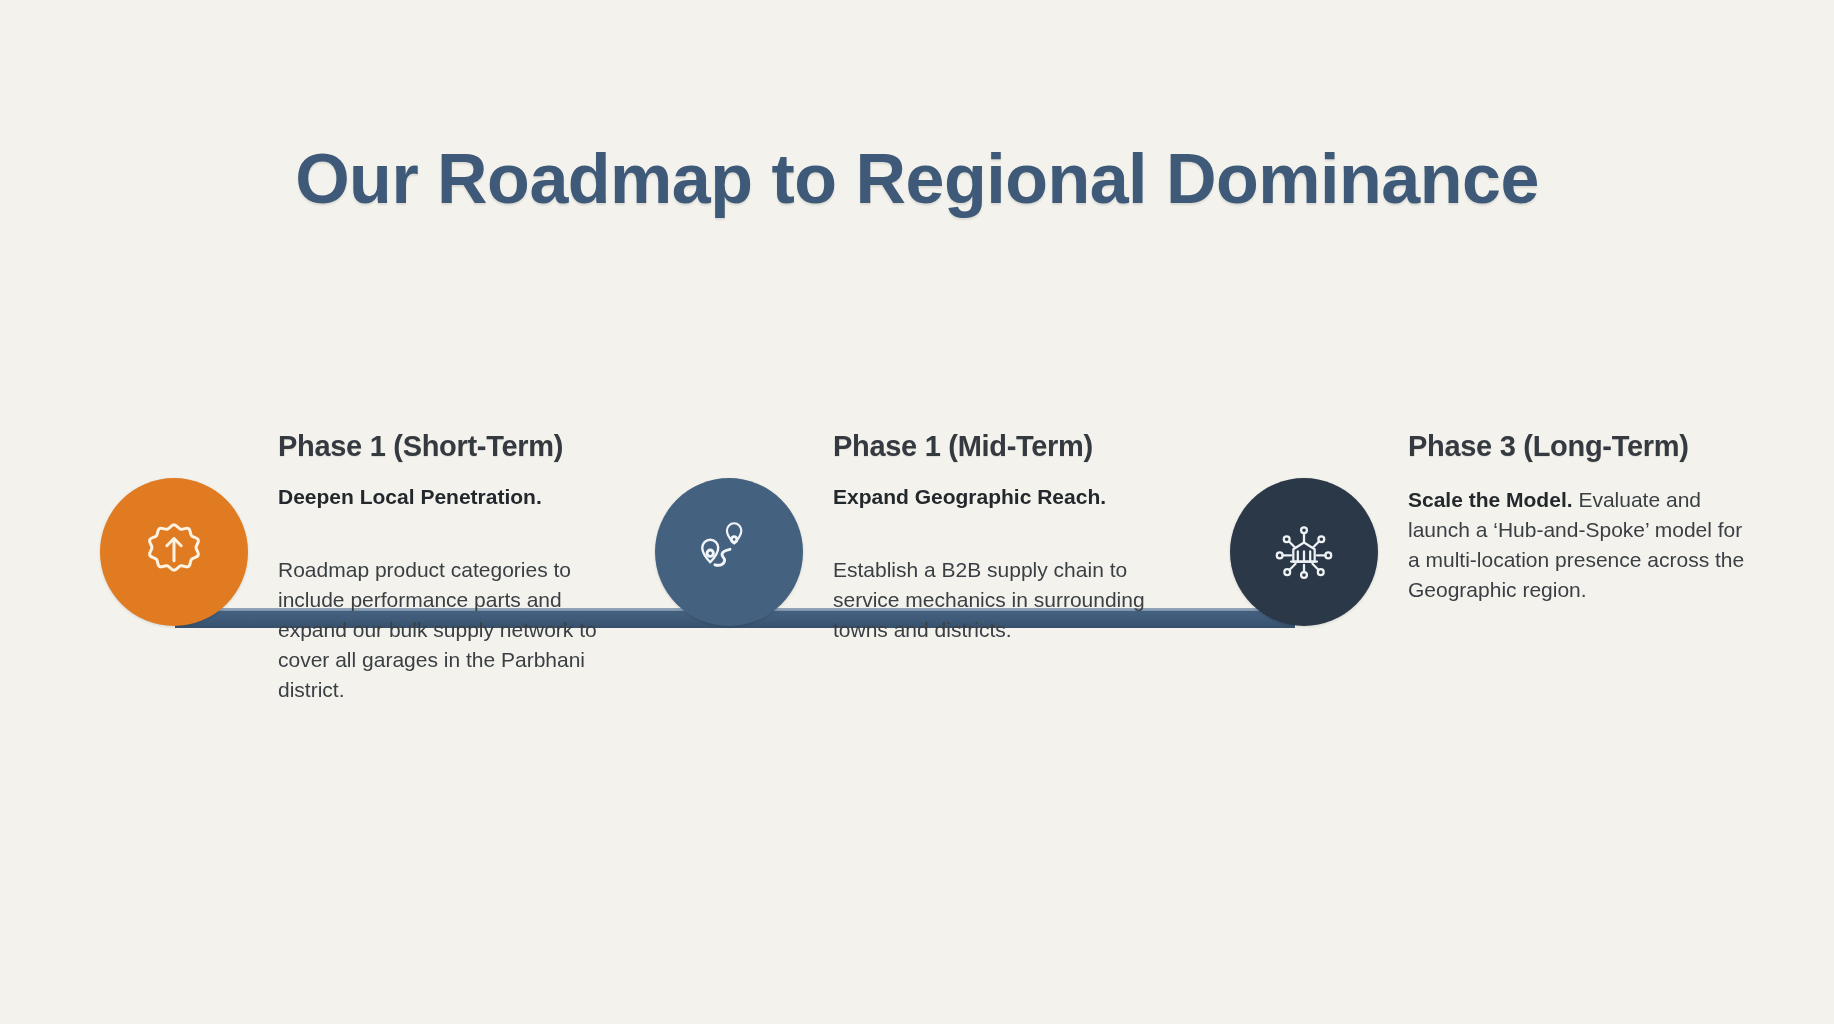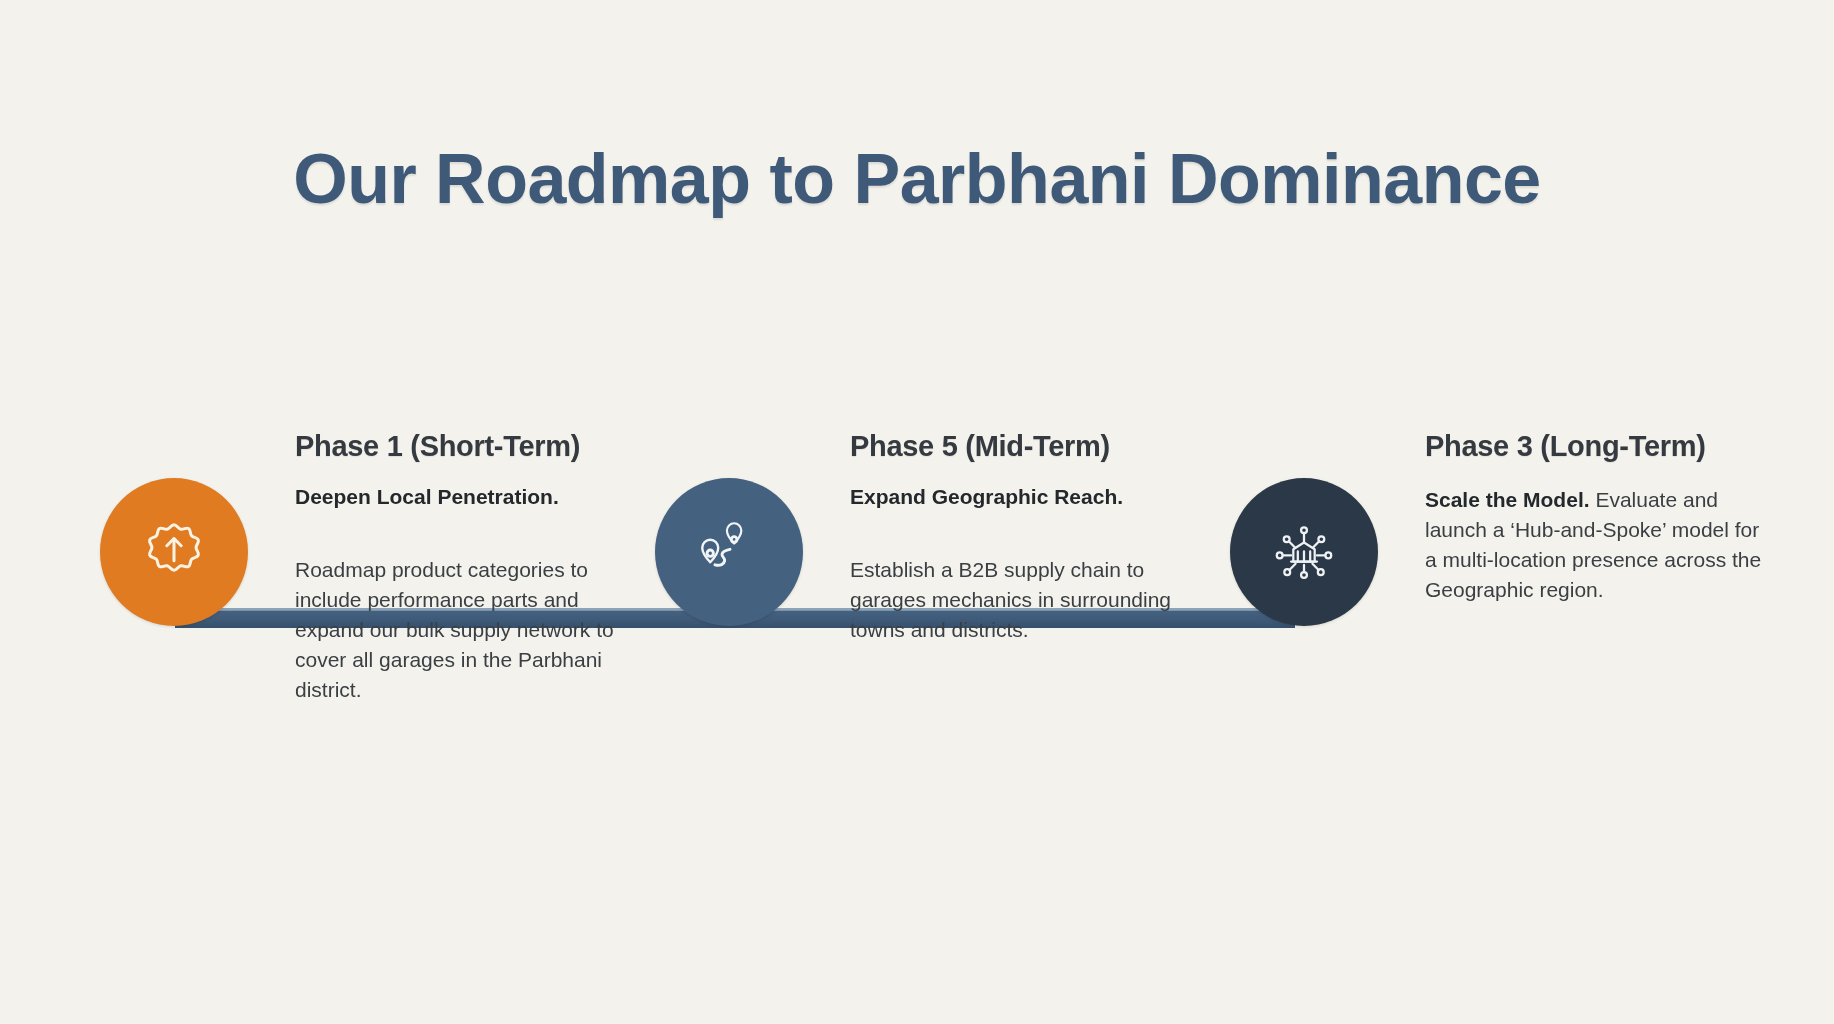--- a/index.html
+++ b/index.html
@@ -85,21 +85,21 @@
     box-shadow: 0 1px 3px rgba(0,0,0,0.12);
   }
   .node.orange { background: #e07b22; }
   .node.blue   { background: #44617f; }
   .node.navy   { background: #2b3847; }
 
   .node svg { display: block; }
 
   .text-block {
     position: absolute;
-    left: 195px;
+    left: 178px;
     top: 0;
     width: 340px;
     z-index: 4;
   }
 
   .phase-heading {
     font-size: 29px;
     font-weight: bold;
     color: #343a40;
     letter-spacing: -0.3px;
@@ -126,21 +126,21 @@
     color: #23282d;
     margin: 16px 0 46px 0;
     white-space: nowrap;
   }
 </style>
 </head>
 <body>
 
 <div class="slide">
 
-  <h1 class="title">Our Roadmap to Parbhani Dominance</h1>
+  <h1 class="title">Our Roadmap to Regional Dominance</h1>
 
   <div class="roadmap">
 
     <div class="connector"></div>
 
     <div class="phase phase-1">
       <div class="node orange">
         <span>
           <svg width="74" height="74" viewBox="0 0 64 64" fill="none" stroke="#fdf3e3" stroke-width="2.6" stroke-linecap="round" stroke-linejoin="round">
             <path d="M32 8.5
@@ -169,23 +169,23 @@
           <svg width="78" height="78" viewBox="0 0 64 64" fill="none" stroke="#f2f5f8" stroke-width="2.4" stroke-linecap="round" stroke-linejoin="round">
             <path d="M22 27.5c0-4.4 3.6-8 8-8s8 3.6 8 8c0 6-8 14.5-8 14.5S22 33.5 22 27.5z" transform="translate(-8,6) scale(0.82)"></path>
             <circle cx="16.6" cy="33" r="2.6"></circle>
             <path d="M22 27.5c0-4.4 3.6-8 8-8s8 3.6 8 8c0 6-8 14.5-8 14.5S22 33.5 22 27.5z" transform="translate(14,-6) scale(0.74)"></path>
             <circle cx="36.2" cy="21.7" r="2.3"></circle>
             <path d="M20.5 42.5c4.5 1.2 7.4-.6 7.9-3.2.5-2.6-2.6-3.1-2.1-5.6.5-2.4 3.6-3.4 6.5-3.9"></path>
           </svg>
         </span>
       </div>
       <div class="text-block">
-        <div class="phase-heading">Phase 5 (Mid-Term)</div>
+        <div class="phase-heading">Phase 1 (Mid-Term)</div>
         <div class="lead-line">Expand Geographic Reach.</div>
-        <p class="phase-body">Establish a B2B supply chain to garages mechanics in surrounding towns and districts.</p>
+        <p class="phase-body">Establish a B2B supply chain to service mechanics in surrounding towns and districts.</p>
       </div>
     </div>
 
     <div class="phase phase-3">
       <div class="node navy">
         <span>
           <svg width="72" height="72" viewBox="0 0 64 64" fill="none" stroke="#eef2f5" stroke-width="2" stroke-linecap="round" stroke-linejoin="round">
 
             <path d="M22.5 40.5 V29.5 L32 23.5 L41.5 29.5 V40.5 Z"></path>
             <path d="M26.5 40.5 V31.5 M32 40.5 V31.5 M37.5 40.5 V31.5"></path>

